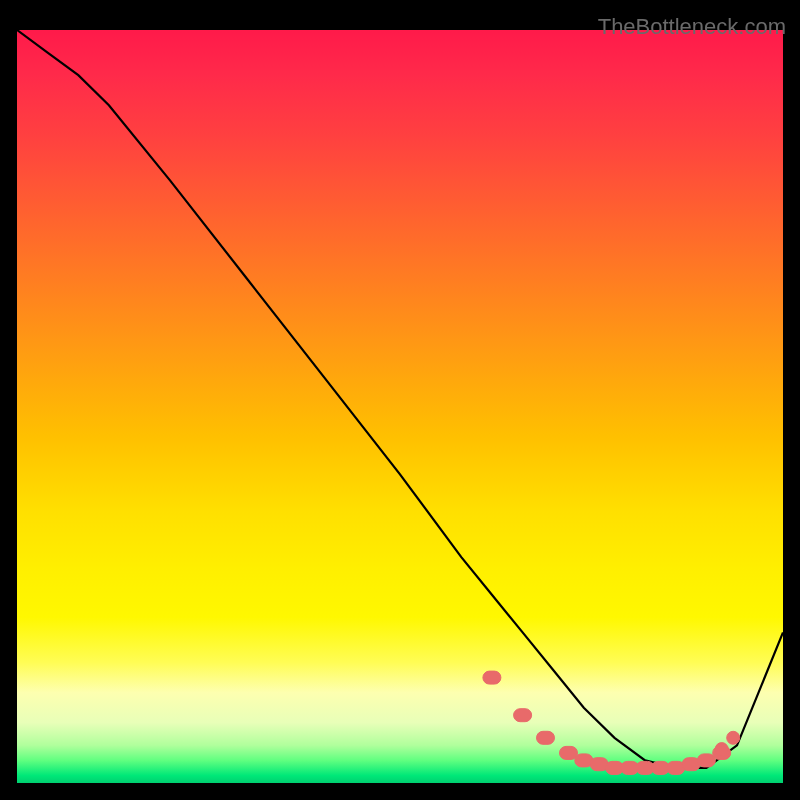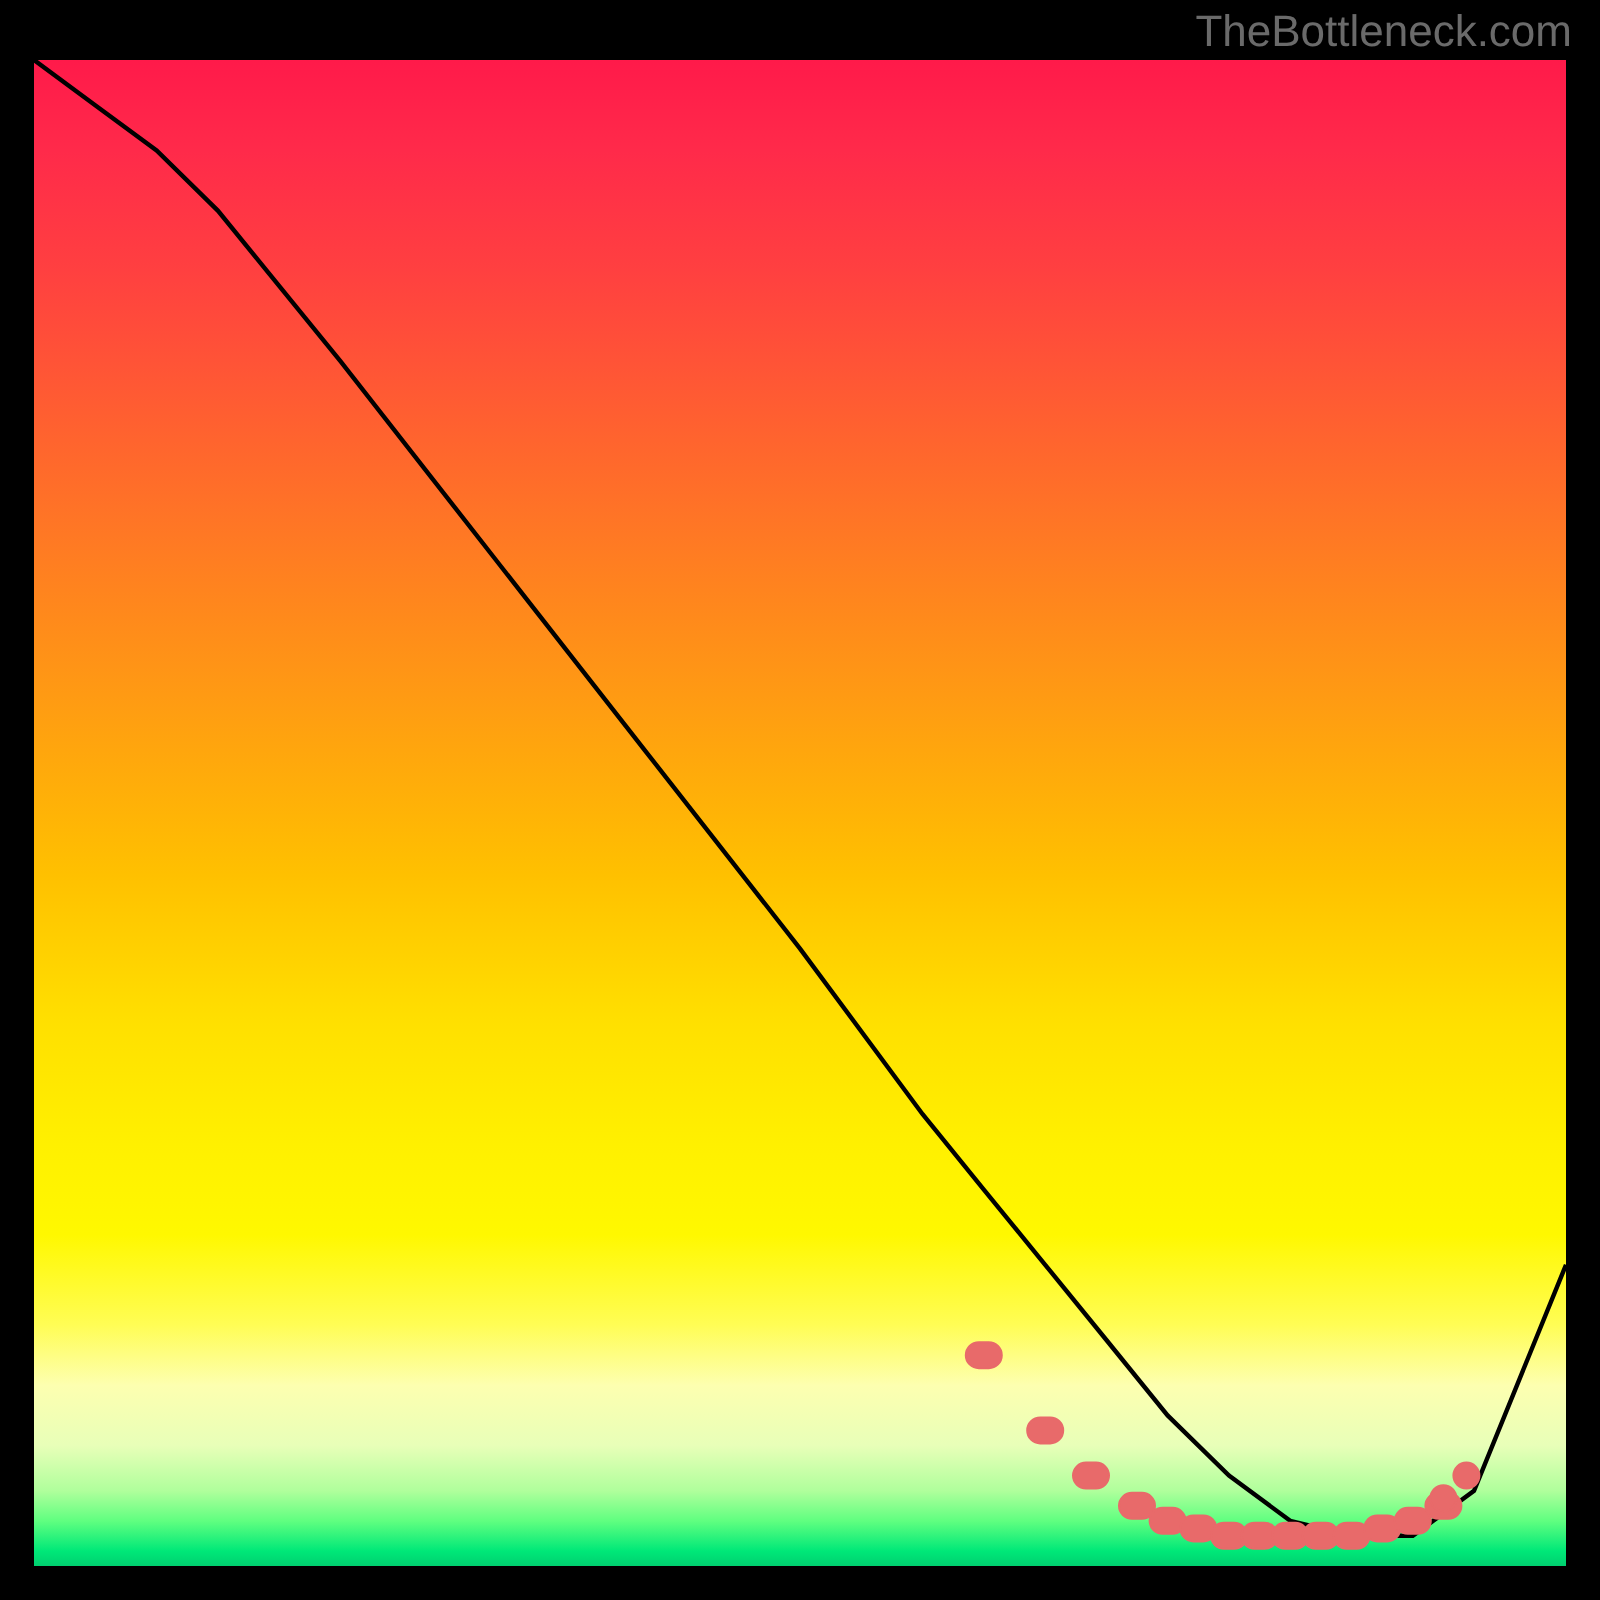--- a/index.html
+++ b/index.html
@@ -6,21 +6,21 @@
   body {
     width: 800px;
     height: 800px;
     background: #000;
     position: relative;
     font-family: Arial, Helvetica, sans-serif;
     overflow: hidden;
   }
   .attribution {
     position: absolute;
-    top: 3px;
+    top: 14px;
     right: 14px;
     color: #6a6a6a;
     font-size: 22px;
     font-weight: 400;
     z-index: 10;
   }
   .plot-area {
     position: absolute;
     left: 17px;
     top: 30px;

